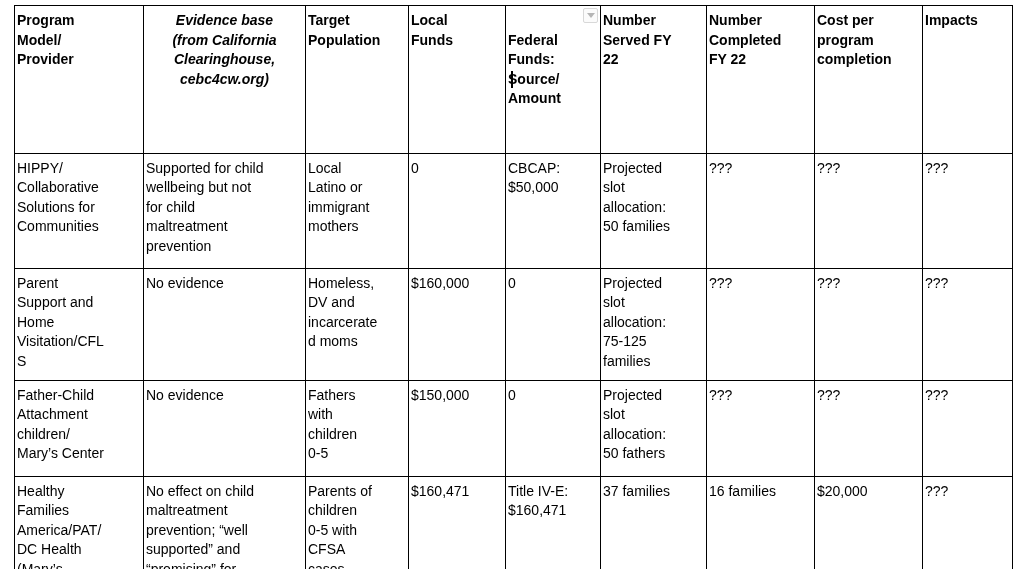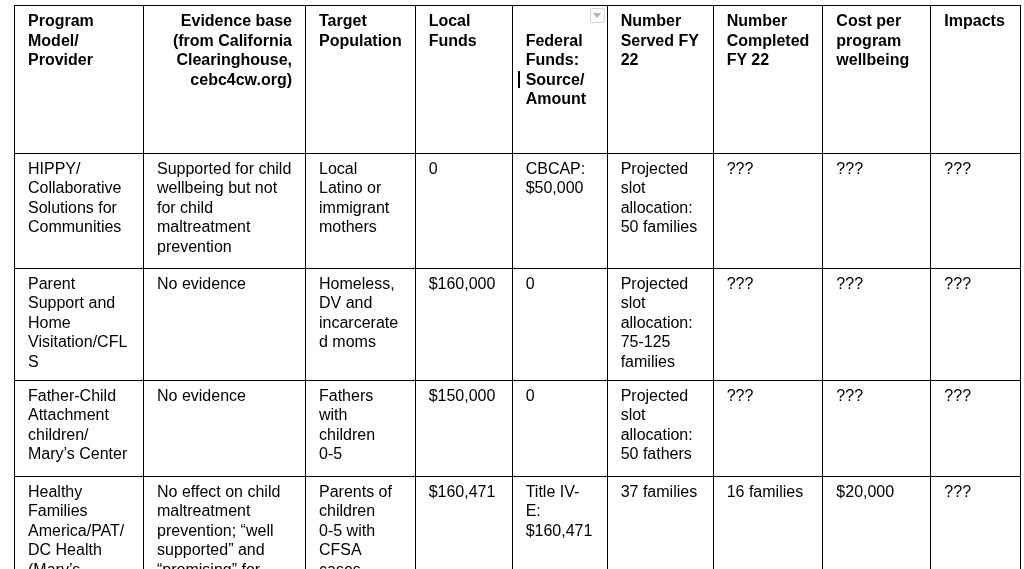--- a/index.html
+++ b/index.html
@@ -8,29 +8,29 @@
     font-family:"Liberation Sans", sans-serif; color:#000;
     overflow:hidden;
   }
   table.doc-table {
     border-collapse:collapse; table-layout:fixed;
     margin:5px 0 0 14px;
   }
   .doc-table th, .doc-table td {
     border:1.5px solid #000;
     vertical-align:top;
-    padding:5px 13px;
-    font-size:16px;
+    padding:5px 2px;
+    font-size:14px;
     line-height:19.5px;
     white-space:pre-line;
     position:relative;
     overflow:hidden;
   }
   .doc-table th { font-weight:bold; text-align:left; }
-  .doc-table th.center { text-align:right; }
+  .doc-table th.center { text-align:center;font-style:italic; }
   thead tr { height:90px; }
   tbody tr:nth-child(1) { height:115px; }
   tbody tr:nth-child(2) { height:112px;margin-top:12px; }
   tbody tr:nth-child(3) { height:96px; }
   tbody tr:nth-child(4) { height:128px; }
 
   
   .dd-btn {
     position:absolute; top:2px; right:2px;
     width:15px; height:15px;
@@ -89,21 +89,21 @@
         <span class="caret"></span>
       </th>
       <th><span>Number
 Served FY
 22</span></th>
       <th><span>Number
 Completed
 FY 22</span></th>
       <th><span>Cost per
 program
-wellbeing</span></th>
+completion</span></th>
       <th><span>Impacts</span></th>
     </tr>
   </thead>
   <tbody>
     <tr>
       <td><span>HIPPY/
 Collaborative
 Solutions for
 Communities</span></td>
       <td><span>Supported for child

